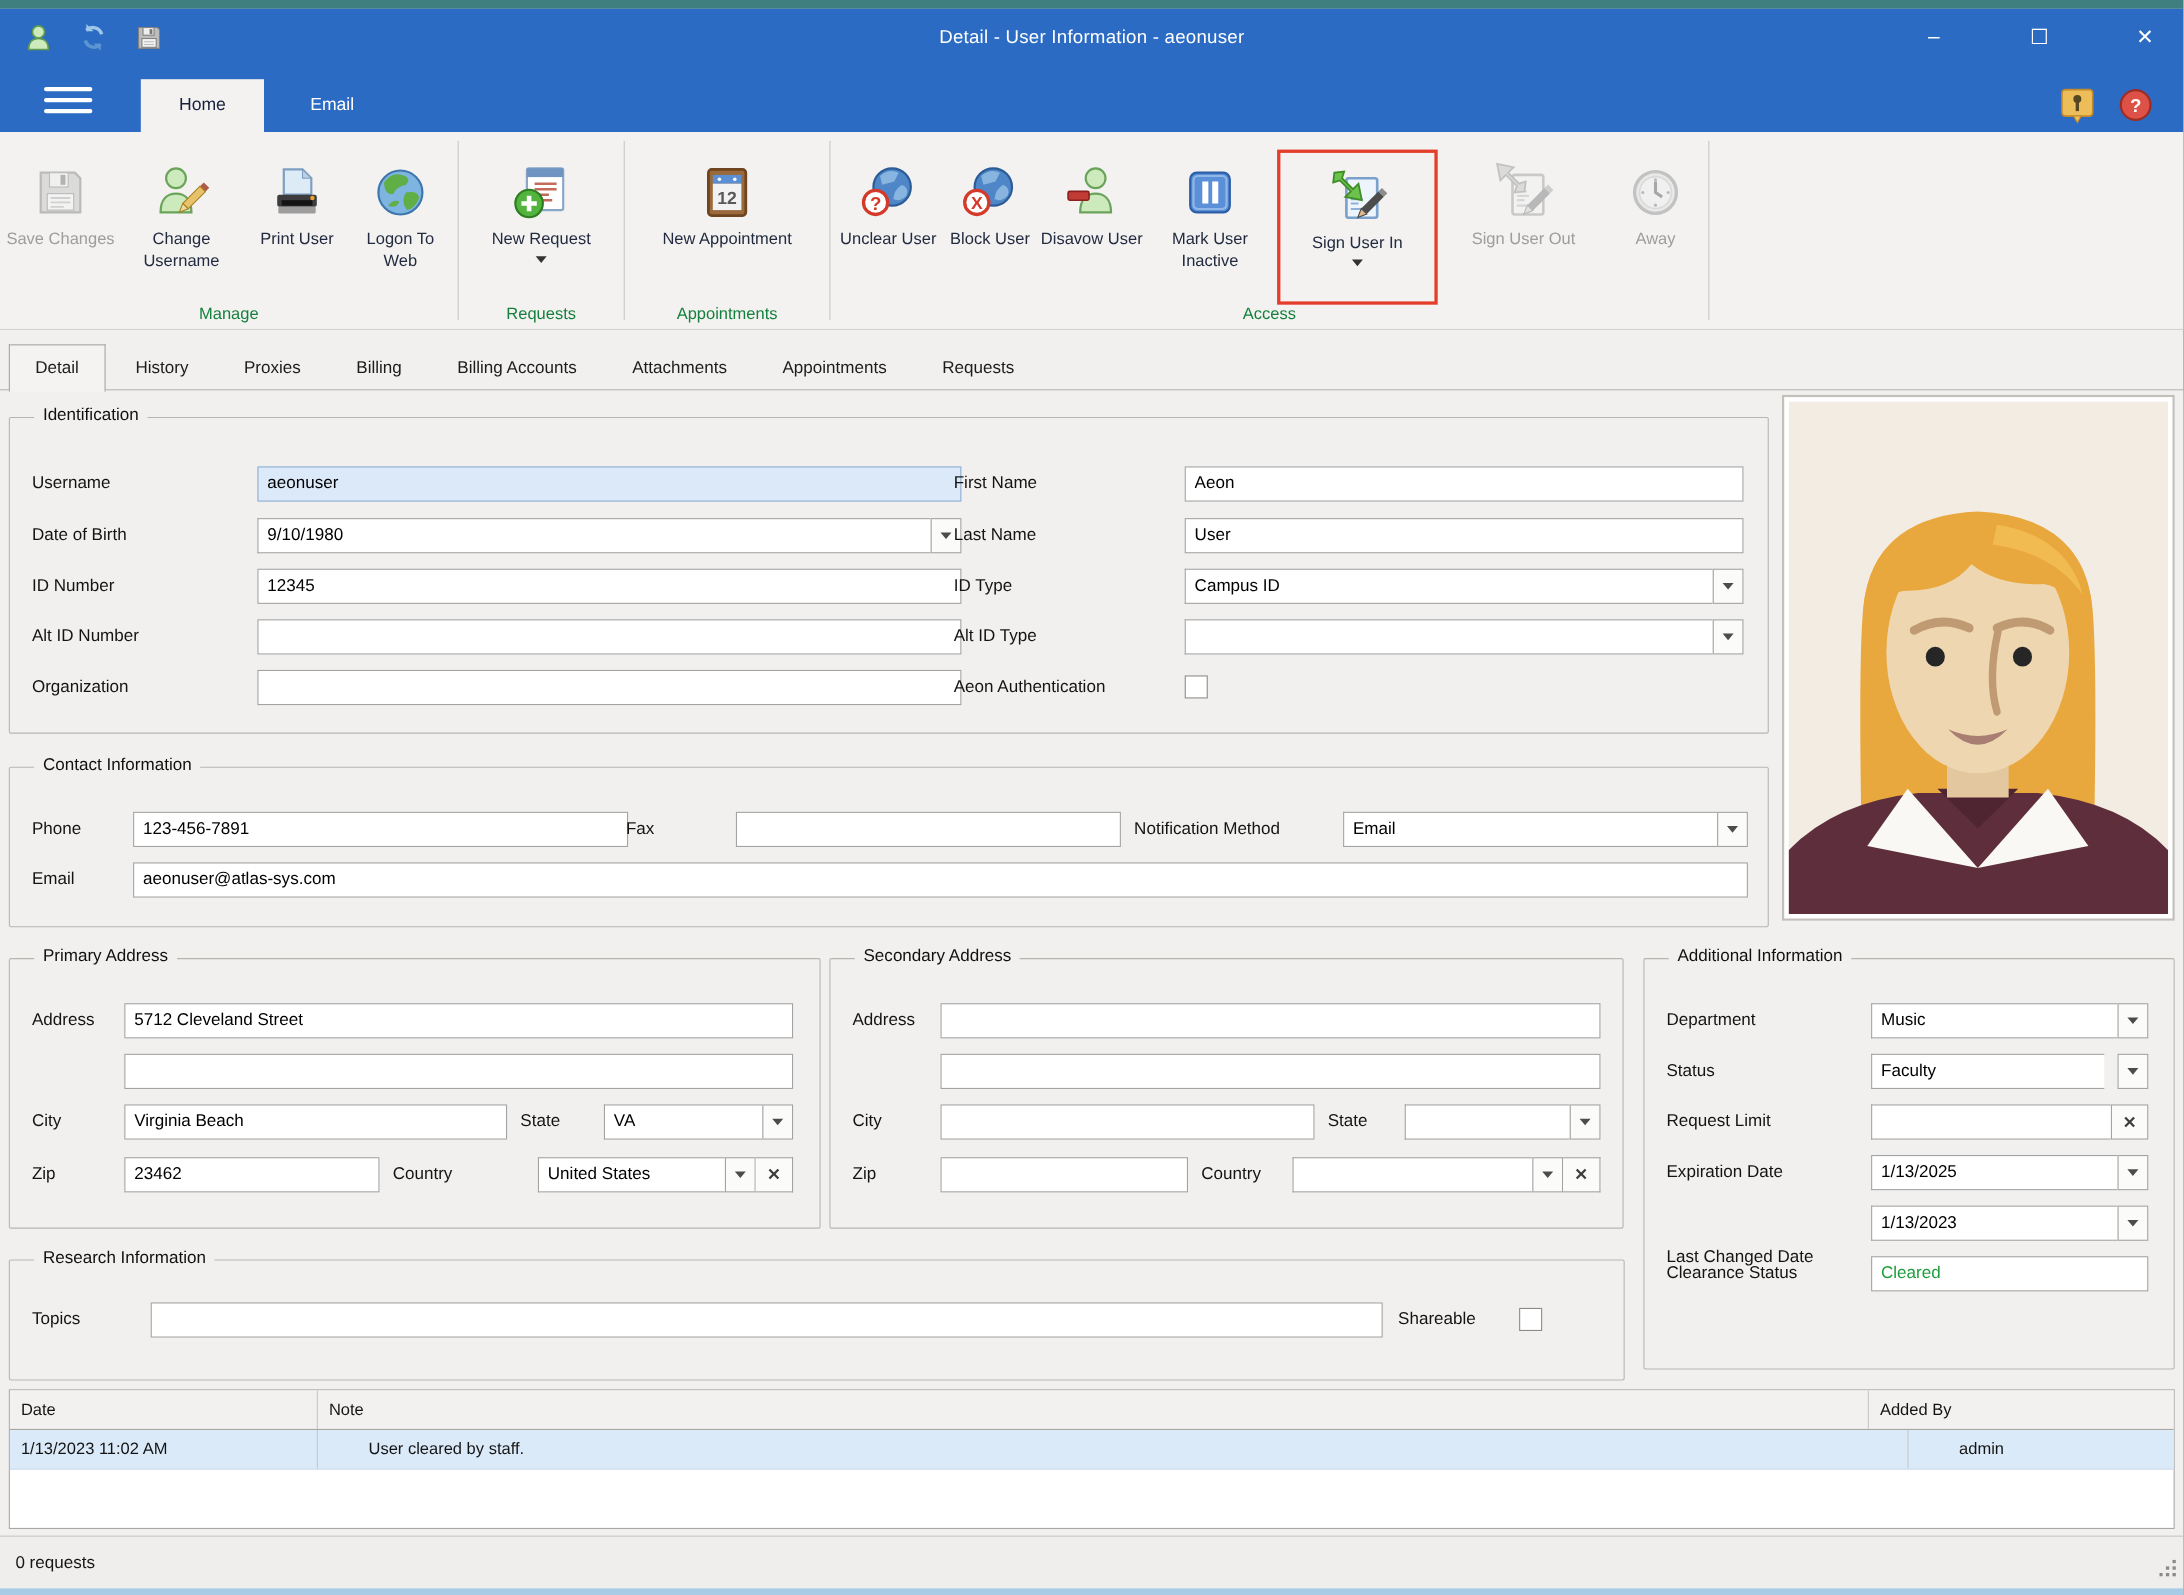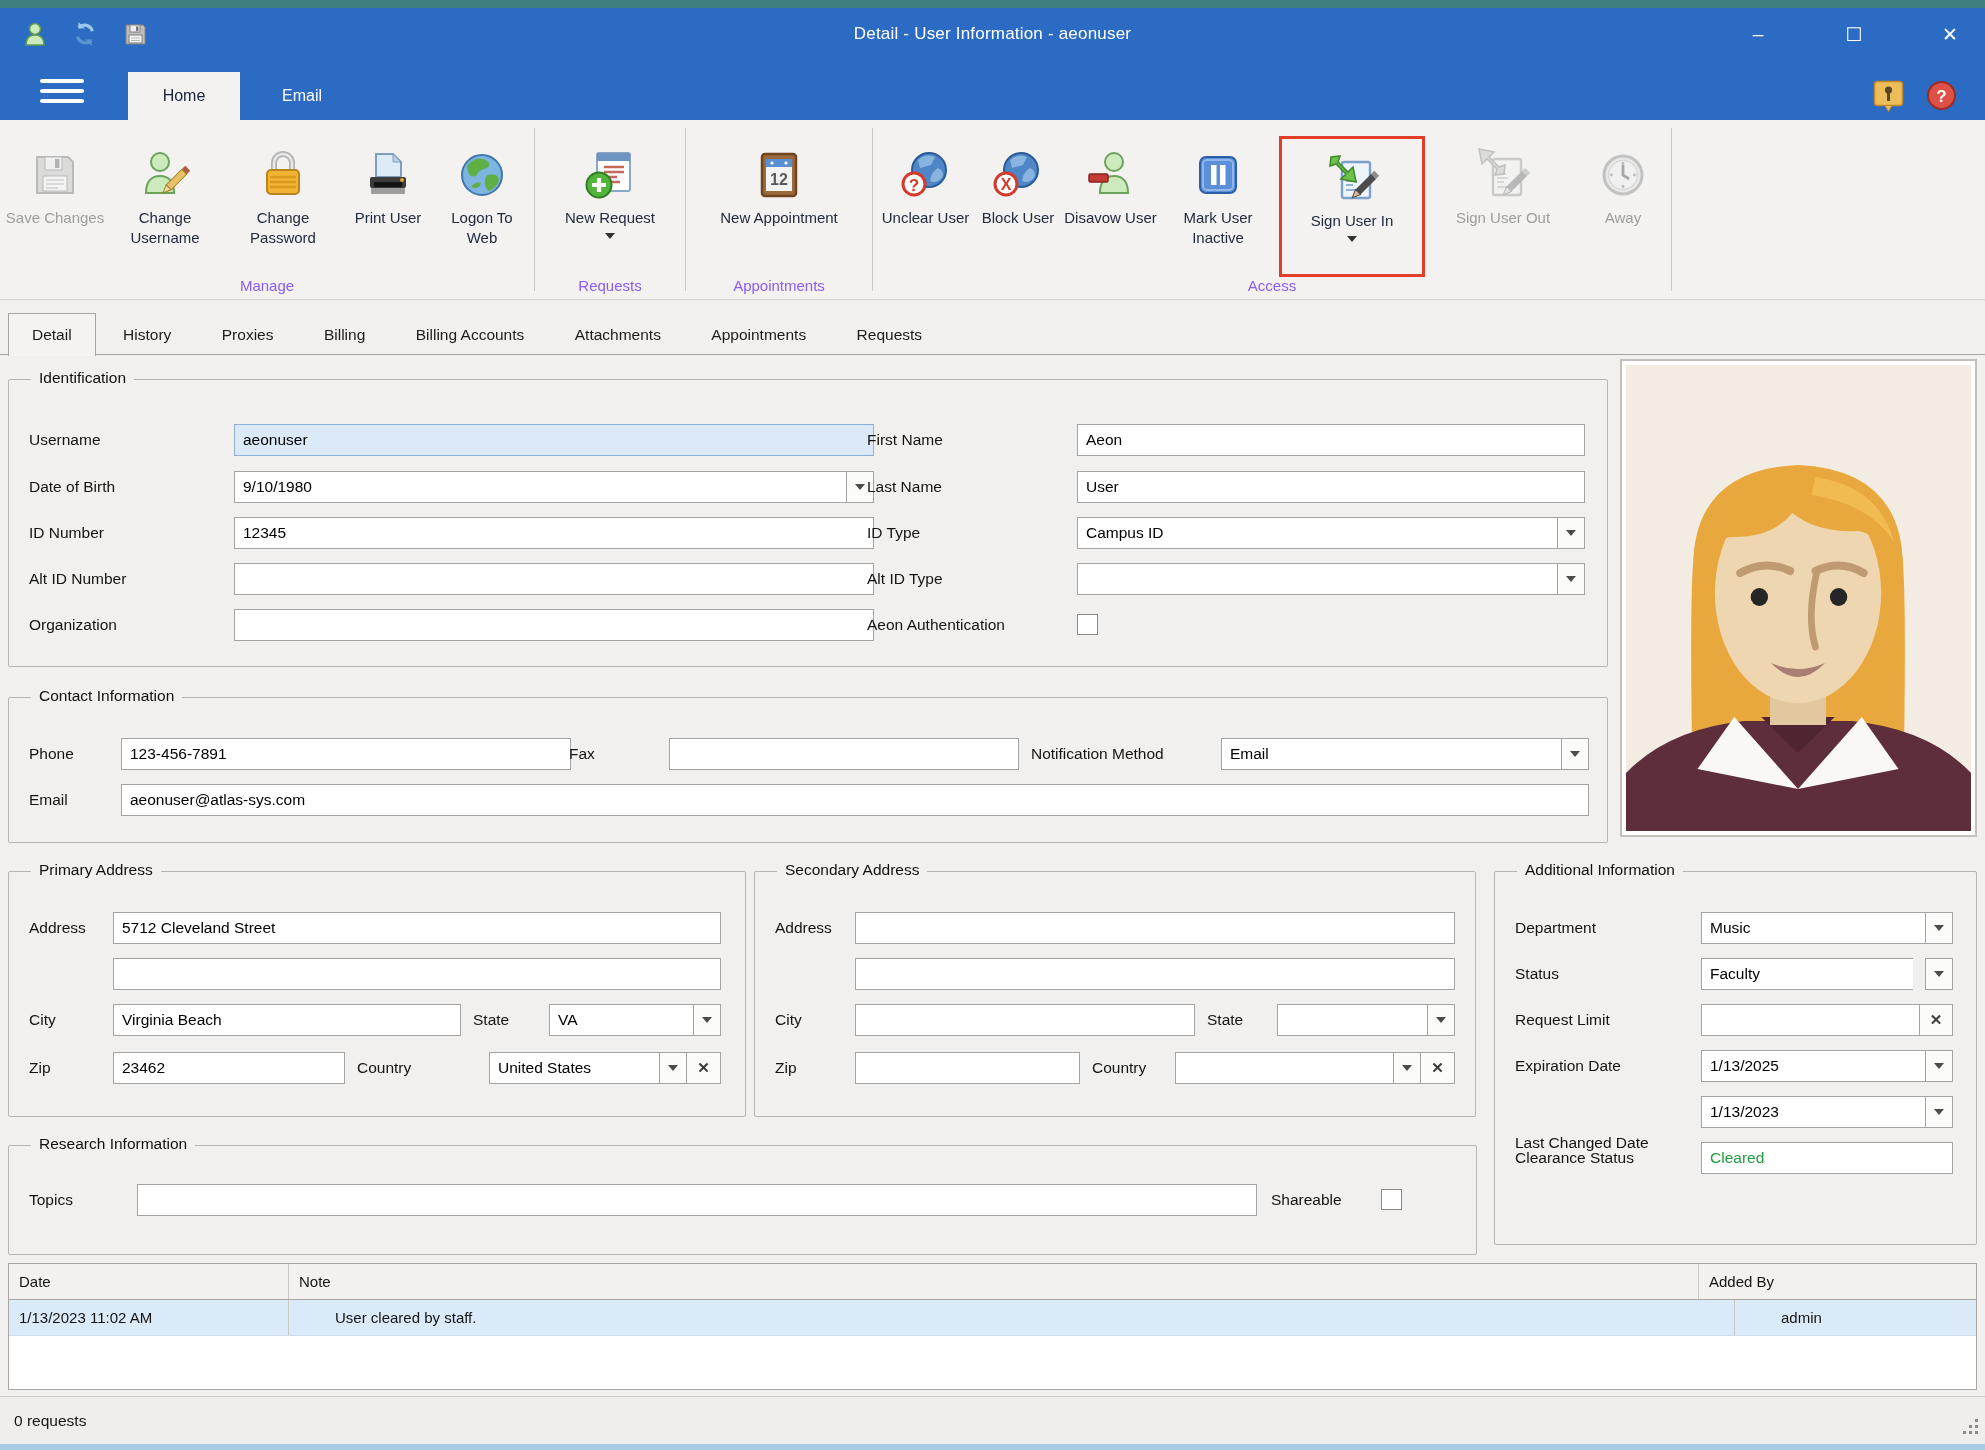--- a/index.html
+++ b/index.html
@@ -22,21 +22,21 @@
   .hamburger i { display:block; height:4px; background:#fff; border-radius:2px; }
   .rtab { position:absolute; top:12px; height:48px; display:flex; align-items:center; justify-content:center; font-size:16px; color:#fff; }
   .rtab.home { left:128px; width:112px; background:#f3f2f1; color:#16213c; }
   .rtab.email { left:252px; width:100px; }
   .tr-icons { position:absolute; right:28px; top:20px; display:flex; gap:22px; }
 
   
   .ribbon { position:absolute; top:120px; left:0; width:100%; height:180px; background:#f3f2f1; border-bottom:1px solid #d4d2d0; display:flex; align-items:stretch; padding-left:4px; }
   .rgroup { display:flex; flex-direction:column; }
   .rgroup .btns { display:flex; flex:1; align-items:stretch;margin-top:16px; }
-  .rgroup .glabel { text-align:center; font-size:15px; color:#8b5cf6; padding-bottom:5px; }
+  .rgroup .glabel { text-align:center; font-size:15px; color:#15803d; padding-bottom:5px; }
   .rsep { width:1px; background:#c9c7c5; margin:8px 4px 8px 4px; }
   .rbtn { display:flex; flex-direction:column; align-items:center; padding-top:8px; }
   .rbtn .ric { height:62px; display:flex; align-items:center; }
   .rbtn .rlabel { font-size:15px; color:#222b3f; text-align:center; line-height:1.3; margin-top:2px; }
   .rbtn.disabled .rlabel { color:#9d9d9d; }
   .rbtn.disabled svg { filter:grayscale(1); opacity:.55; }
   .caret { width:0; height:0; border-left:5px solid transparent; border-right:5px solid transparent; border-top:6px solid #333; margin-top:5px; }
   .hlbox { border:3px solid #e43e2b; display:flex; margin:0 2px; }
 
   
@@ -167,31 +167,20 @@
                 <path d="M7 44c0-12 6-17 14-17s14 5 14 17z" fill="#cdeabc" stroke="#6aa35a" stroke-width="2"></path>
                 <g transform="rotate(45 36 32)">
                   <rect x="32.5" y="14" width="7" height="5" fill="#b05a4a"></rect>
                   <rect x="32.5" y="19" width="7" height="22" fill="#e8c26a" stroke="#a8801f" stroke-width="1"></rect>
                   <path d="M32.5 41l3.5 8 3.5-8z" fill="#f0d9a8" stroke="#a8801f" stroke-width="1"></path>
                 </g>
               </svg>
           </span>
           <span class="rlabel">Change Username</span>
         </div>
-        <div class="rbtn" style="width:118px">
-          <span class="ric">
-            <svg width="52" height="52" viewBox="0 0 52 52">
-                <path d="M17 22v-8a9 9 0 0 1 18 0v8" fill="none" stroke="#b3b3b3" stroke-width="6"></path>
-                <path d="M17 22v-8a9 9 0 0 1 18 0v8" fill="none" stroke="#e8e8e8" stroke-width="2.5"></path>
-                <rect x="10" y="21" width="32" height="24" rx="4" fill="#f2b233" stroke="#b9831d" stroke-width="2"></rect>
-                <path d="M13 28h26M13 33h26M13 38h26" stroke="#d89b1e" stroke-width="2.6"></path>
-              </svg>
-          </span>
-          <span class="rlabel">Change Password</span>
-        </div>
         <div class="rbtn" style="width:92px">
           <span class="ric">
             <svg width="52" height="52" viewBox="0 0 52 52">
                 <path d="M14 5h17l8 8v15H14z" fill="#ddebf7" stroke="#7f9fc0" stroke-width="2"></path>
                 <path d="M31 5l8 8h-8z" fill="#b8cfe6" stroke="#7f9fc0"></path>
                 <rect x="8" y="28" width="36" height="11" rx="2" fill="#3c3c3c"></rect>
                 <circle cx="40" cy="31" r="2" fill="#f0a030"></circle>
                 <rect x="12" y="33" width="28" height="5" fill="#141414"></rect>
                 <rect x="9" y="39" width="34" height="6" rx="1" fill="#9d9d9d"></rect>
               </svg>

